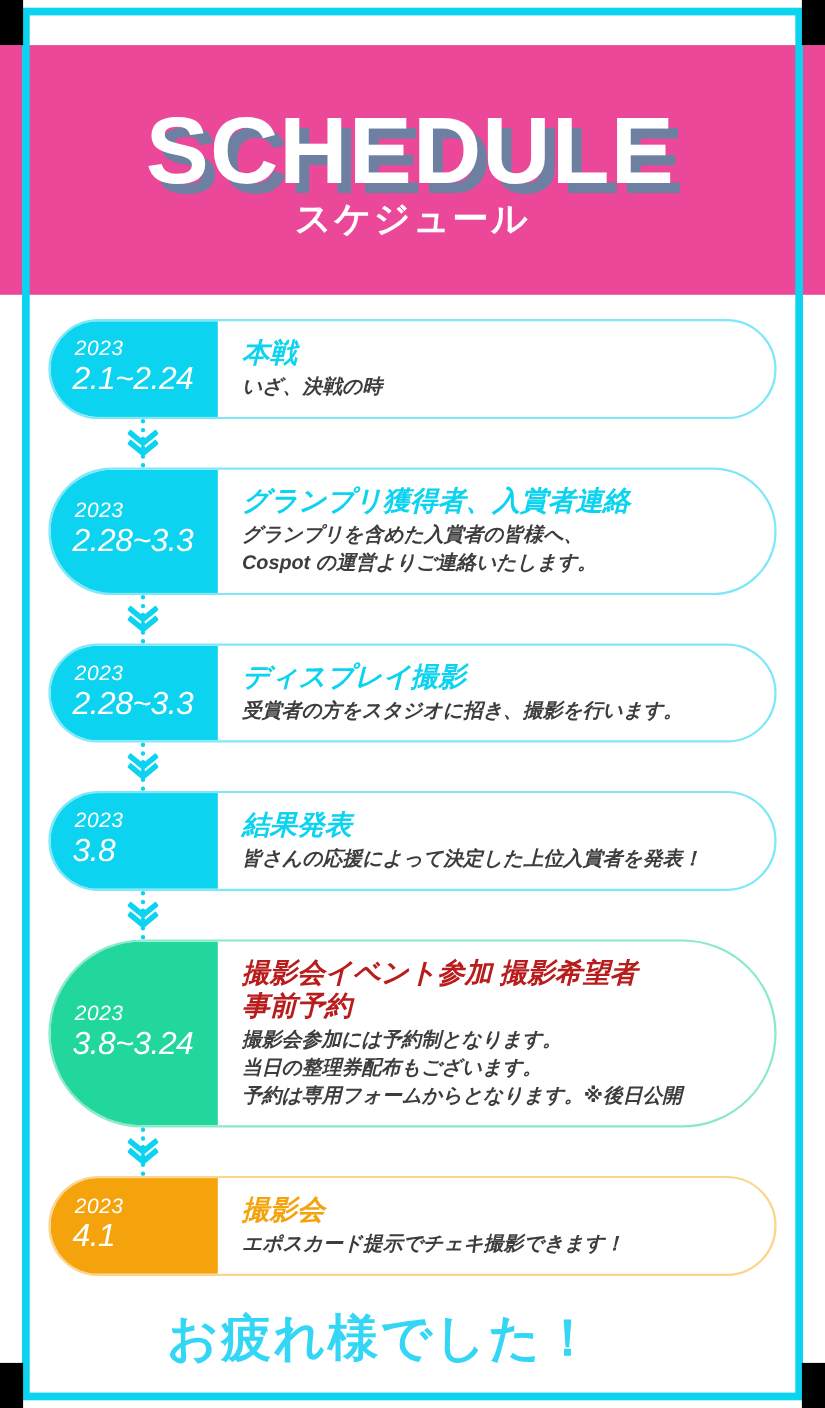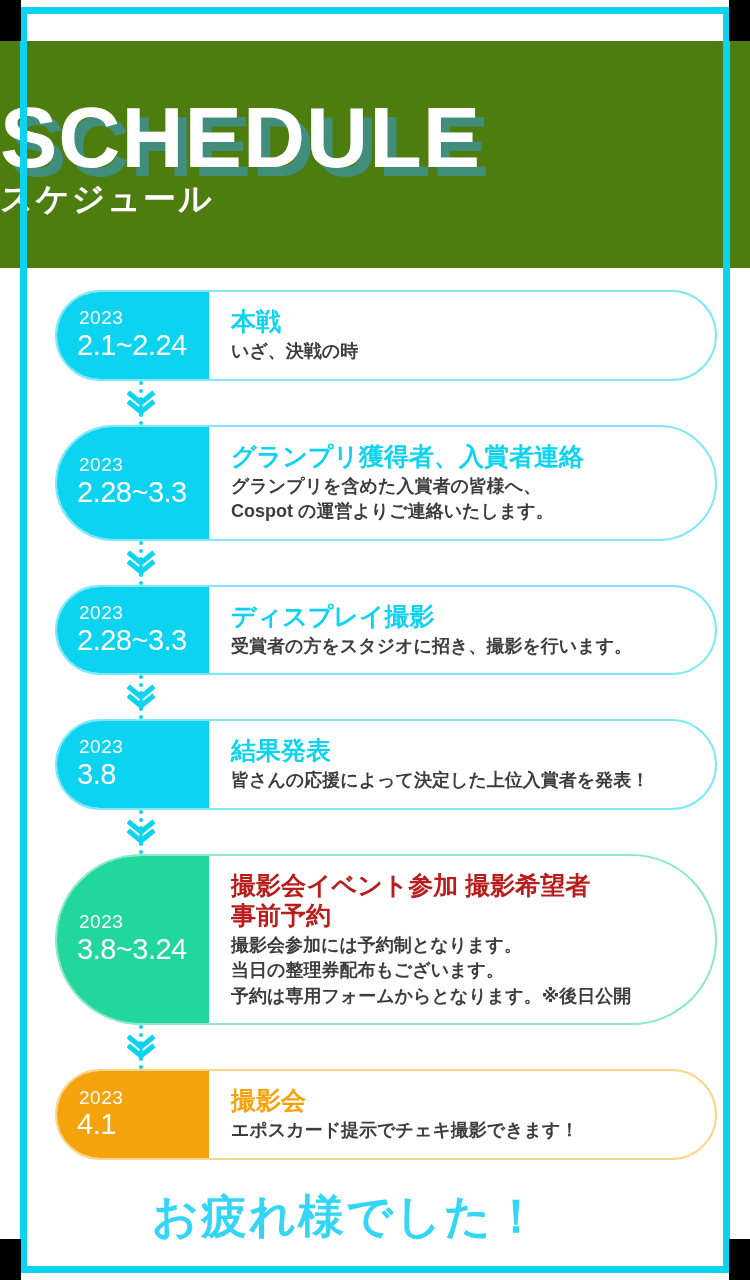--- a/index.html
+++ b/index.html
@@ -41,24 +41,24 @@
   .corner.bl { left: 0;     top: 1239px; }
   .corner.br { left: 729px; top: 1239px; }
 
   
   .hero {
     position: absolute;
     left: 0;
     top: 41px;
     width: 750px;
     height: 227px;
-    background: #4d7c0f;
+    background: #ec4899;
     display: flex;
     flex-direction: column;
-    align-items: flex-start;
+    align-items: center;
     justify-content: center;
   }
   .hero-title {
     font-size: 86px;
     font-weight: 700;
     letter-spacing: 1px;
     color: #ffffff;
     line-height: 1;
     text-shadow: 9px 9px 0 rgba(60,150,165,0.72);
     margin: 0 0 2px 0;
@@ -68,23 +68,24 @@
     font-size: 33px;
     font-weight: 700;
     color: #ffffff;
     letter-spacing: 2px;
     line-height: 1;
   }
 
   
   .timeline {
     position: absolute;
-    left: 36px;
+    left: 25px;
     top: 290px;
     width: 686px;
+    font-style: italic;
   }
 
   .node {
     position: relative;
   }
 
   .card {
     position: relative;
     display: flex;
     align-items: stretch;

